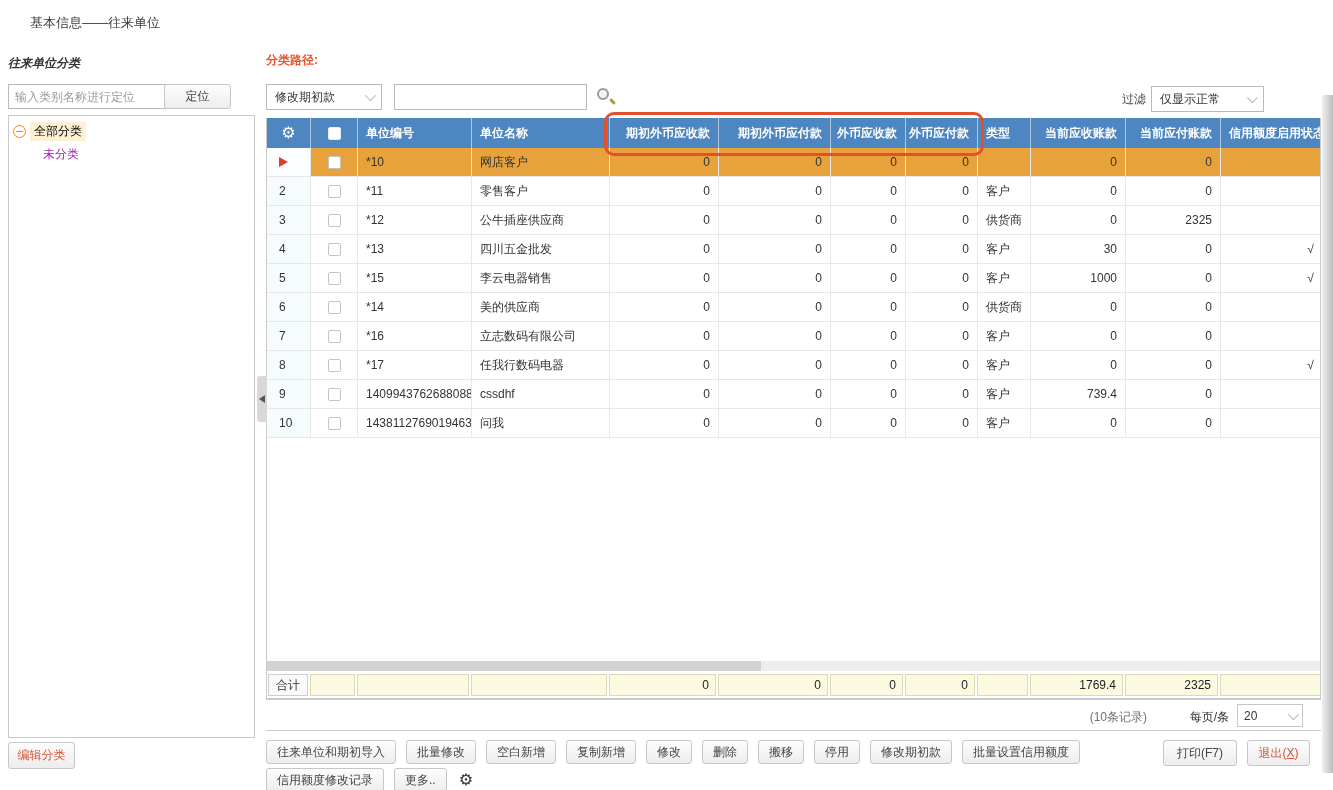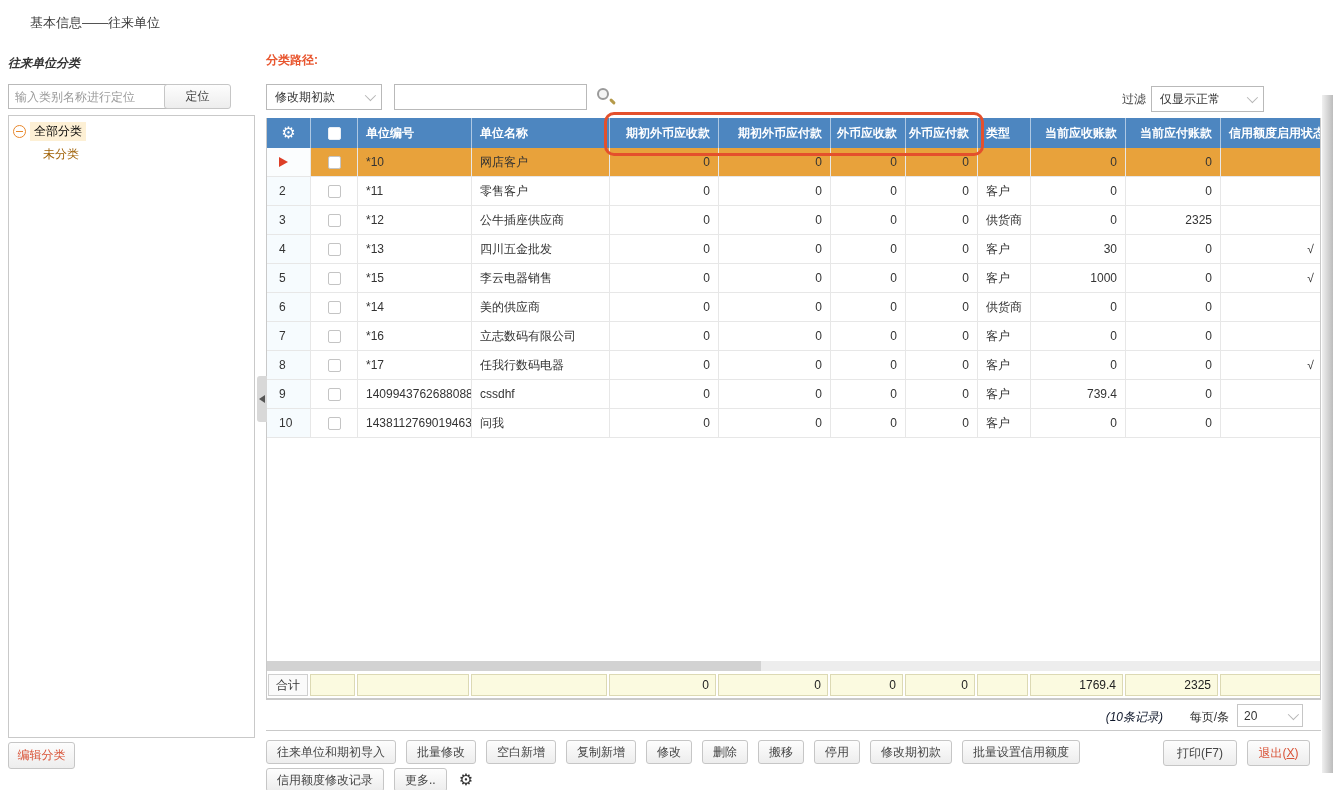--- a/index.html
+++ b/index.html
@@ -21,21 +21,21 @@
          border-radius:3px; color:#444; font-size:12px; white-space:nowrap; cursor:default; }
   .locate-btn { position:absolute; left:164px; top:84px; width:67px; height:25px; }
   .tree-box { position:absolute; left:8px; top:115px; width:247px; height:623px;
               border:1px solid #c9c9c9; background:#fff; }
   .tree-root { position:absolute; left:4px; top:6px; display:flex; align-items:center; }
   .circle-minus { width:13px; height:13px; border:1px solid #e8872b; border-radius:50%;
                   position:relative; flex:none; }
   .circle-minus::after { content:""; position:absolute; left:2px; right:2px; top:5px;
                          height:1px; background:#e8872b; }
   .tree-root-label { margin-left:4px; color:#000000; background:#fdf0d5; padding:1px 4px; }
-  .tree-child { position:absolute; left:30px; top:28px; padding:2px 4px; color:#a16207; }
+  .tree-child { position:absolute; left:30px; top:28px; padding:2px 4px; color:#a21caf; }
   .edit-cat-btn { position:absolute; left:8px; top:742px; width:67px; height:27px; color:#d95236; }
 
   
   .cat-path { position:absolute; left:266px; top:52px; color:#e8552e; font-weight:bold; }
   .selectbox { position:absolute; height:26px; border:1px solid #b9b9b9; background:#fff;
                display:flex; align-items:center; padding:0 8px; color:#333; }
   .selectbox .chev { margin-left:auto; }
   .chev { width:8px; height:8px; border-right:1px solid #b5b5b5; border-bottom:1px solid #b5b5b5;
           transform:rotate(45deg) translateY(-2px); flex:none; }
   .quick-query { left:266px; top:84px; width:116px; }
@@ -78,21 +78,21 @@
   .total-row { position:absolute; left:0; top:554px; height:27px; display:flex;
                align-items:center; width:1140px; border-bottom:1px solid #c9c9c9; }
   .tcell { height:22px; margin:0 1px; border:1px solid #dcd9b4; background:#fbfae0;
            display:flex; align-items:center; padding:0 6px; flex:none; color:#222; }
   .tcell.right { justify-content:flex-end; }
   .tcell.label { background:#fafafa; border-color:#cfcfcf; justify-content:center; color:#333; }
 
   
   .page-line { position:absolute; left:266px; top:700px; width:1055px; height:31px;
                border-bottom:1px solid #c9c9c9; }
-  .records { position:absolute; right:158px; top:9px; color:#0f172a;font-style:italic; }
+  .records { position:absolute; right:174px; top:9px; color:#737373; }
   .perpage-label { position:absolute; right:92px; top:9px; color:#333; }
   .perpage-select { position:absolute; right:18px; top:4px; width:66px; height:23px;
                     border:1px solid #c6c6c6; display:flex; align-items:center; padding:0 6px; }
   .perpage-select .chev { margin-left:auto; }
 
   
   .actions { position:absolute; left:266px; top:740px; display:flex; gap:10px; }
   .actions2 { position:absolute; left:266px; top:768px; display:flex; gap:10px; align-items:center; }
   .actions .btn, .actions2 .btn { height:24px; padding:0 10px; }
   .gear-dark { color:#333; font-size:16px; line-height:1; margin-left:2px; }

